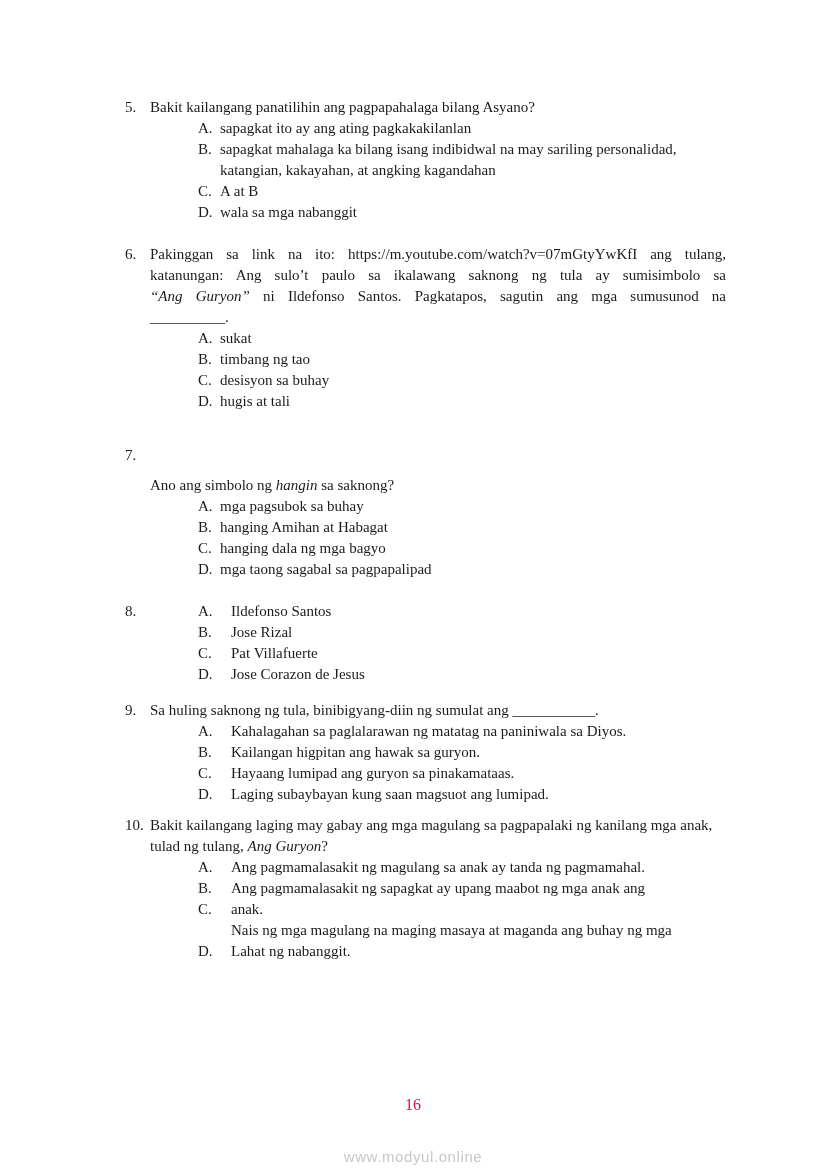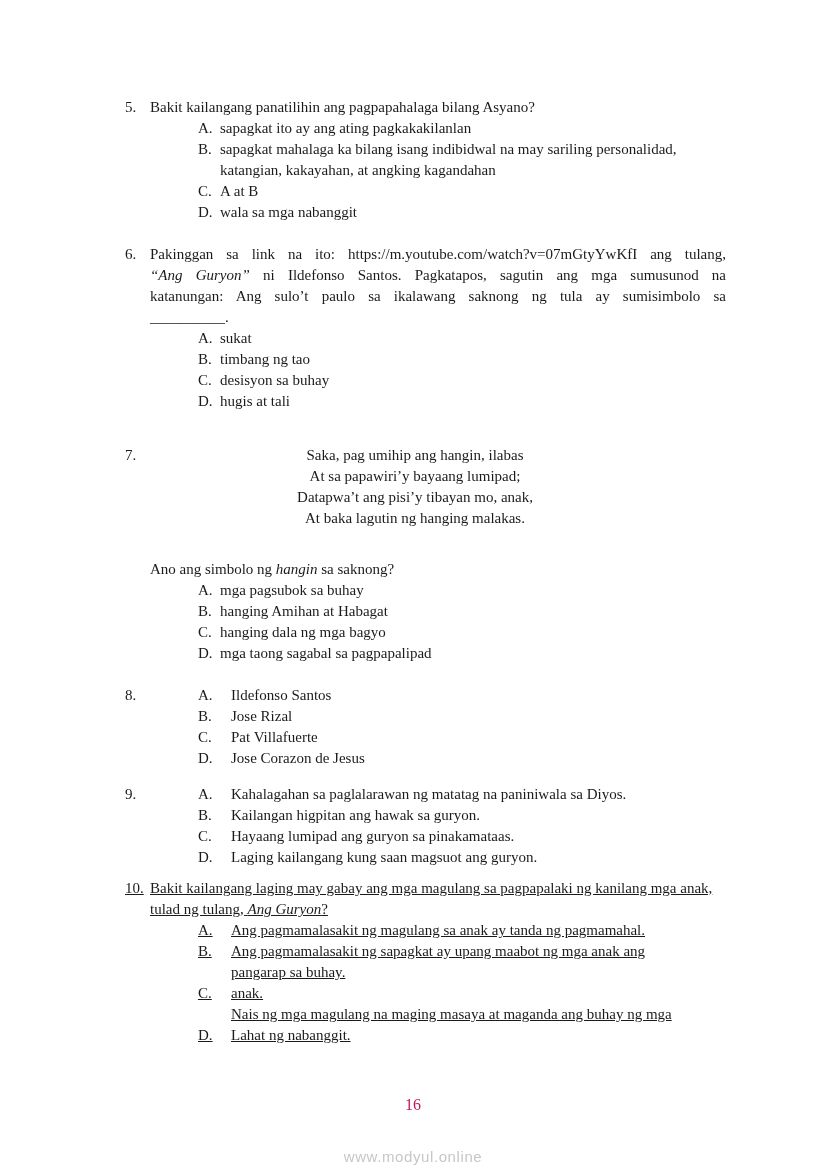--- a/index.html
+++ b/index.html
@@ -28,21 +28,21 @@
   .jline { text-align:justify; text-align-last:justify; }
   .it { font-style:italic; }
 
   .poem { width:530px; text-align:center; }
   .prompt { margin-top:30px; }
 
   .mt-q6  { margin-top:21px; }
   .mt-q7  { margin-top:33px; }
   .mt-q8  { margin-top:21px; }
   .mt-q9  { margin-top:15px; }
-  .mt-q10 { margin-top:10px;text-decoration:underline; }
+  .mt-q10 { margin-top:10px; }
 
   .page-number {
     position:absolute; top:1094px; left:0; right:0;
     text-align:center; font-size:16px; color:#be185d;
   }
   .watermark {
     position:absolute; top:1146px; left:0; right:0;
     text-align:center;
     font-family:"Liberation Sans", sans-serif;
     font-size:15px; letter-spacing:0.6px;
@@ -80,22 +80,22 @@
             <span class="otext">wala sa mga nabanggit</span>
           </div>
         </div>
       </div>
     </section>
 
     <section class="question mt-q6">
       <div class="qnum">6.</div>
       <div class="qbody">
         <div class="jline"><span>Pakinggan sa link na ito:  </span><span>https://m.youtube.com/watch?v=07mGtyYwKfI</span><span> ang tulang,</span></div>
+        <div class="jline">katanungan: Ang sulo’t paulo sa ikalawang saknong ng tula ay sumisimbolo sa</div>
         <div class="jline"><span class="it">“Ang Guryon”</span><span> ni Ildefonso Santos. Pagkatapos, sagutin ang mga sumusunod na</span></div>
-        <div class="jline">katanungan: Ang sulo’t paulo sa ikalawang saknong ng tula ay sumisimbolo sa</div>
         <div>__________.</div>
         <div class="options">
           <div class="option">
             <span class="letter">A.</span>
             <span class="otext">sukat</span>
           </div>
           <div class="option">
             <span class="letter">B.</span>
             <span class="otext">timbang ng tao</span>
           </div>
@@ -107,26 +107,20 @@
             <span class="letter">D.</span>
             <span class="otext">hugis at tali</span>
           </div>
         </div>
       </div>
     </section>
 
     <section class="question mt-q7">
       <div class="qnum">7.</div>
       <div class="qbody">
-        <div class="poem">
-          <div>Saka, pag umihip ang hangin, ilabas</div>
-          <div>At sa papawiri’y bayaang lumipad;</div>
-          <div>Datapwa’t ang pisi’y tibayan mo, anak,</div>
-          <div>At baka lagutin ng hanging malakas.</div>
-        </div>
         <div class="prompt"><span>Ano ang simbolo ng </span><span class="it">hangin</span><span> sa saknong?</span></div>
         <div class="options">
           <div class="option">
             <span class="letter">A.</span>
             <span class="otext">mga pagsubok sa buhay</span>
           </div>
           <div class="option">
             <span class="letter">B.</span>
             <span class="otext">hanging Amihan at Habagat</span>
           </div>
@@ -162,55 +156,55 @@
             <span class="letter">D.</span>
             <span class="otext">Jose Corazon de Jesus</span>
           </div>
         </div>
       </div>
     </section>
 
     <section class="question wide mt-q9">
       <div class="qnum">9.</div>
       <div class="qbody">
+        <div class="stem">Sa huling saknong ng tula, binibigyang-diin ng sumulat ang ___________.</div>
         <div class="options">
           <div class="option">
             <span class="letter">A.</span>
             <span class="otext">Kahalagahan sa paglalarawan ng matatag na paniniwala sa Diyos.</span>
           </div>
           <div class="option">
             <span class="letter">B.</span>
             <span class="otext">Kailangan higpitan ang hawak sa guryon.</span>
           </div>
           <div class="option">
             <span class="letter">C.</span>
             <span class="otext">Hayaang lumipad ang guryon sa pinakamataas.</span>
           </div>
           <div class="option">
             <span class="letter">D.</span>
-            <span class="otext">Laging kailangang kung saan magsuot ang guryon.</span>
+            <span class="otext">Laging subaybayan kung saan magsuot ang lumipad.</span>
           </div>
         </div>
       </div>
     </section>
 
     <section class="question wide mt-q10">
       <div class="qnum">10.</div>
       <div class="qbody">
         <div class="stem"><span>Bakit kailangang laging may gabay ang mga magulang sa pagpapalaki ng kanilang mga anak, tulad ng tulang, </span><span class="it">Ang Guryon</span><span>?</span></div>
         <div class="options">
           <div class="option">
             <span class="letter">A.</span>
             <span class="otext">Ang pagmamalasakit ng magulang sa anak ay tanda ng pagmamahal.</span>
           </div>
           <div class="option">
             <span class="letter">B.</span>
             <span class="otext">
               <div>Ang pagmamalasakit ng sapagkat ay upang maabot ng mga anak ang</div>
-              <div>pangarap sa buhay.</div>
             </span>
           </div>
           <div class="option">
             <span class="letter">C.</span>
             <span class="otext">
               <div>anak.</div>
               <div>Nais ng mga magulang na maging masaya at maganda ang buhay ng mga</div>
             </span>
           </div>
           <div class="option">

